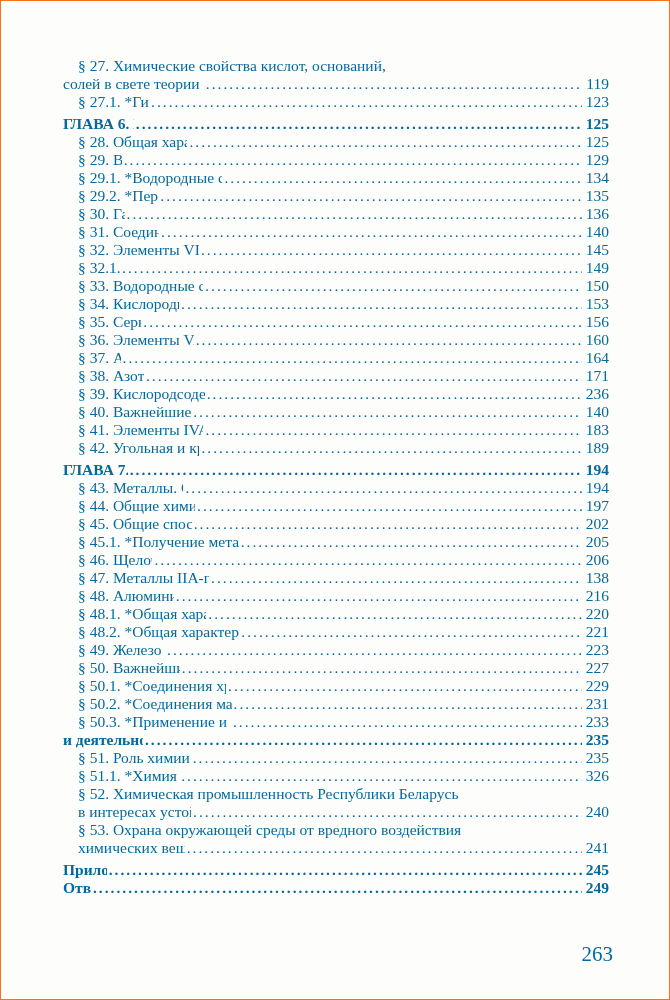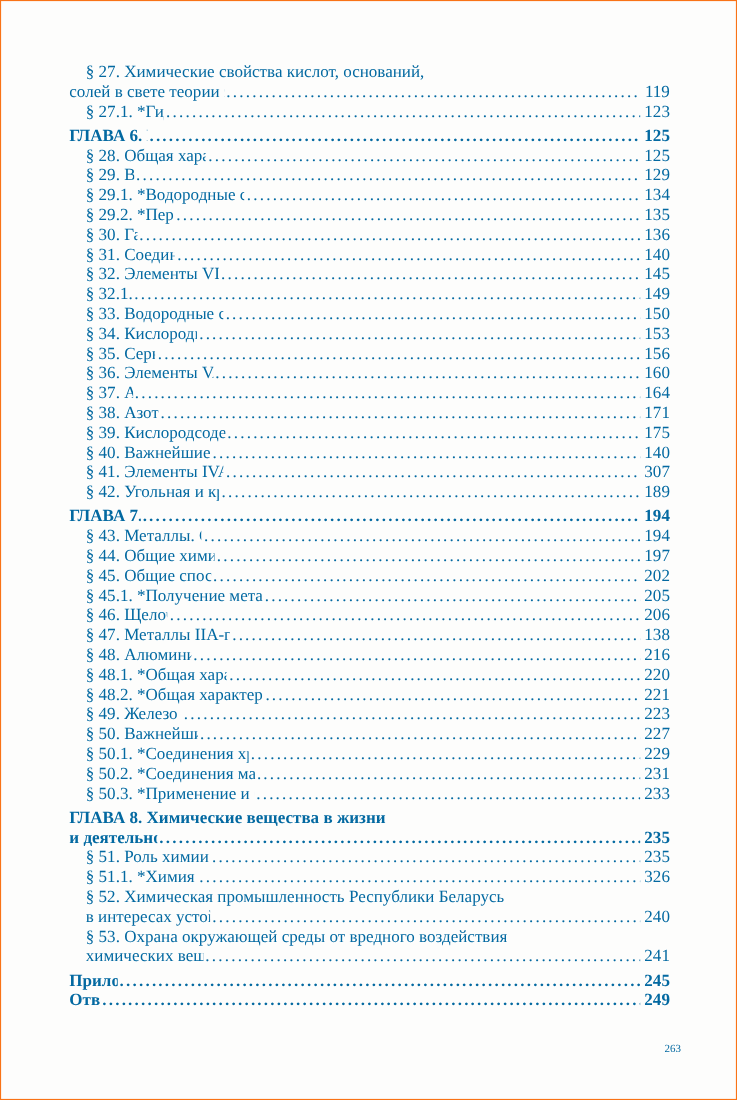--- a/index.html
+++ b/index.html
@@ -35,22 +35,22 @@
     height:18px;
   }
   .leader::after {
     content:"...................................................................................................................................................................";
     letter-spacing:2px;
     padding-left:2px;
   }
   .pagenum { flex:0 0 auto; margin-left:4px; }
   .folio {
     position:absolute;
-    right:50px; bottom:36px;
-    font-size:10px;
+    right:56px; bottom:36px;
+    font-size:21px;
     line-height:18px;
   }
 </style>
 </head>
 <body>
 
 <div class="book-page">
   <div class="toc">
       <div class="row indent1">
         <span class="entry-text">§ 27. Химические свойства кислот, оснований,</span>
@@ -136,31 +136,31 @@
         <span class="pagenum">164</span>
       </div>
       <div class="row indent1">
         <span class="entry-text">§ 38. Азотная кислота</span>
         <span class="leader"></span>
         <span class="pagenum">171</span>
       </div>
       <div class="row indent1">
         <span class="entry-text">§ 39. Кислородсодержащие соединения фосфора</span>
         <span class="leader"></span>
-        <span class="pagenum">175</span>
+        <span class="pagenum">236</span>
       </div>
       <div class="row indent1">
         <span class="entry-text">§ 40. Важнейшие минеральные удобрения</span>
         <span class="leader"></span>
         <span class="pagenum">140</span>
       </div>
       <div class="row indent1">
         <span class="entry-text">§ 41. Элементы IVA-группы. Углерод и кремний</span>
         <span class="leader"></span>
-        <span class="pagenum">307</span>
+        <span class="pagenum">183</span>
       </div>
       <div class="row indent1">
         <span class="entry-text">§ 42. Угольная и кремниевая кислоты, их соли</span>
         <span class="leader"></span>
         <span class="pagenum">189</span>
       </div>
       <div class="row bold gap">
         <span class="entry-text">ГЛАВА 7. Металлы</span>
         <span class="leader"></span>
         <span class="pagenum">194</span>
@@ -227,23 +227,20 @@
       </div>
       <div class="row indent1">
         <span class="entry-text">§ 50.2. *Соединения марганца в различных степенях окисления</span>
         <span class="leader"></span>
         <span class="pagenum">231</span>
       </div>
       <div class="row indent1">
         <span class="entry-text">§ 50.3. *Применение и биологическая роль металлов B-групп...</span>
         <span class="leader"></span>
         <span class="pagenum">233</span>
-      </div>
-      <div class="row bold gap">
-        <span class="entry-text">ГЛАВА 8. Химические вещества в жизни</span>
       </div>
       <div class="row bold">
         <span class="entry-text">и деятельности человека</span>
         <span class="leader"></span>
         <span class="pagenum">235</span>
       </div>
       <div class="row indent1">
         <span class="entry-text">§ 51. Роль химии в развитии цивилизации</span>
         <span class="leader"></span>
         <span class="pagenum">235</span>

